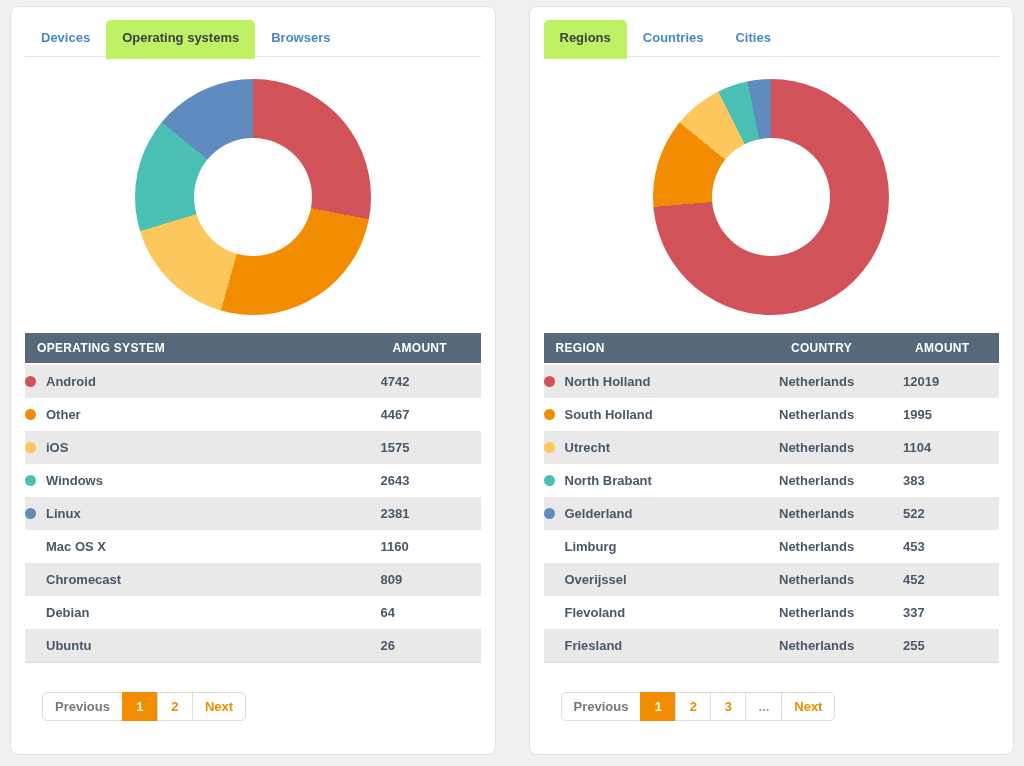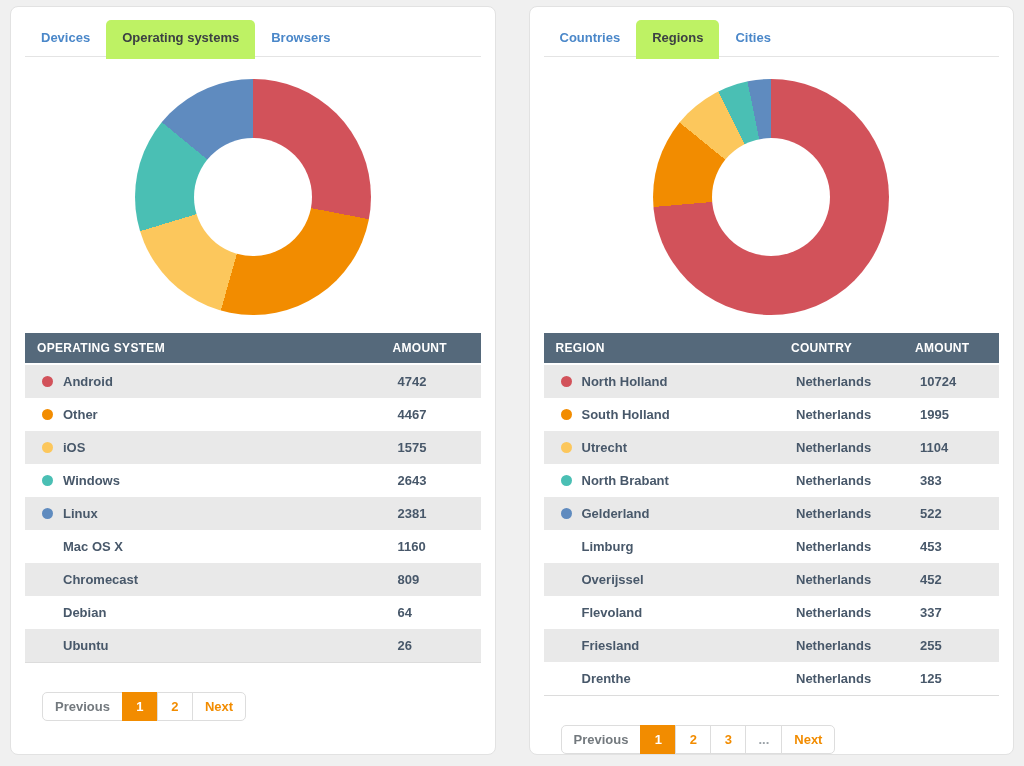--- a/index.html
+++ b/index.html
@@ -85,21 +85,21 @@
     text-align: left;
     padding: 8px 12px;
     letter-spacing: 0.3px;
     border-bottom: 2px solid #ffffff;
     margin-top: 24px;
   }
   tbody td {
     font-size: 13px;
     font-weight: bold;
     color: #48586a;
-    padding: 8px 17px;
+    padding: 8px 0;
     height: 17px;
     overflow: hidden;
     white-space: nowrap;
   }
   tbody tr:nth-child(odd) { background: #e9e9e9; }
   tbody tr:nth-child(even) { background: #ffffff; }
   .panel-0 .col-last { width: 76px; }
   .panel-1 .col-mid  { width: 100px; }
   .panel-1 .col-last { width: 72px; }
   .dot {
@@ -203,40 +203,40 @@
     <ul class="pagination">
         <li class="page-item muted">Previous</li>
         <li class="page-item active">1</li>
         <li class="page-item ">2</li>
         <li class="page-item ">Next</li>
       </ul>
   </section>
 
   <section class="card panel-1">
     <nav class="tabs">
+        <div class="tab active">Regions</div>
         <div class="tab">Countries</div>
-        <div class="tab active">Regions</div>
         <div class="tab">Cities</div>
       </nav>
     <div class="chart-wrap">
       <div class="donut" style="background: conic-gradient(rgb(210, 82, 90) 0deg, rgb(210, 82, 90) 265.16deg, rgb(242, 140, 0) 265.16deg, rgb(242, 140, 0) 309.17deg, rgb(252, 199, 92) 309.17deg, rgb(252, 199, 92) 333.53deg, rgb(74, 191, 180) 333.53deg, rgb(74, 191, 180) 348.48deg, rgb(95, 139, 191) 348.48deg, rgb(95, 139, 191) 360deg);"></div>
     </div>
     <table>
       <thead>
           <tr>
             <th class="col-first">REGION</th>
             <th class="col-mid">COUNTRY</th>
             <th class="col-last">AMOUNT</th>
           </tr>
         </thead>
       <tbody>
           <tr>
             <td class="col-first"><span class="dot" style="background: rgb(210, 82, 90);"></span><span>North Holland</span></td>
             <td class="col-mid">Netherlands</td>
-            <td class="col-last">10724</td>
+            <td class="col-last">12019</td>
           </tr>
           <tr>
             <td class="col-first"><span class="dot" style="background: rgb(242, 140, 0);"></span><span>South Holland</span></td>
             <td class="col-mid">Netherlands</td>
             <td class="col-last">1995</td>
           </tr>
           <tr>
             <td class="col-first"><span class="dot" style="background: rgb(252, 199, 92);"></span><span>Utrecht</span></td>
             <td class="col-mid">Netherlands</td>
             <td class="col-last">1104</td>
@@ -263,25 +263,20 @@
           </tr>
           <tr>
             <td class="col-first"><span class="dot"></span><span>Flevoland</span></td>
             <td class="col-mid">Netherlands</td>
             <td class="col-last">337</td>
           </tr>
           <tr>
             <td class="col-first"><span class="dot"></span><span>Friesland</span></td>
             <td class="col-mid">Netherlands</td>
             <td class="col-last">255</td>
-          </tr>
-          <tr>
-            <td class="col-first"><span class="dot"></span><span>Drenthe</span></td>
-            <td class="col-mid">Netherlands</td>
-            <td class="col-last">125</td>
           </tr>
         </tbody>
     </table>
     <ul class="pagination">
         <li class="page-item muted">Previous</li>
         <li class="page-item active">1</li>
         <li class="page-item ">2</li>
         <li class="page-item ">3</li>
         <li class="page-item dots">...</li>
         <li class="page-item ">Next</li>

